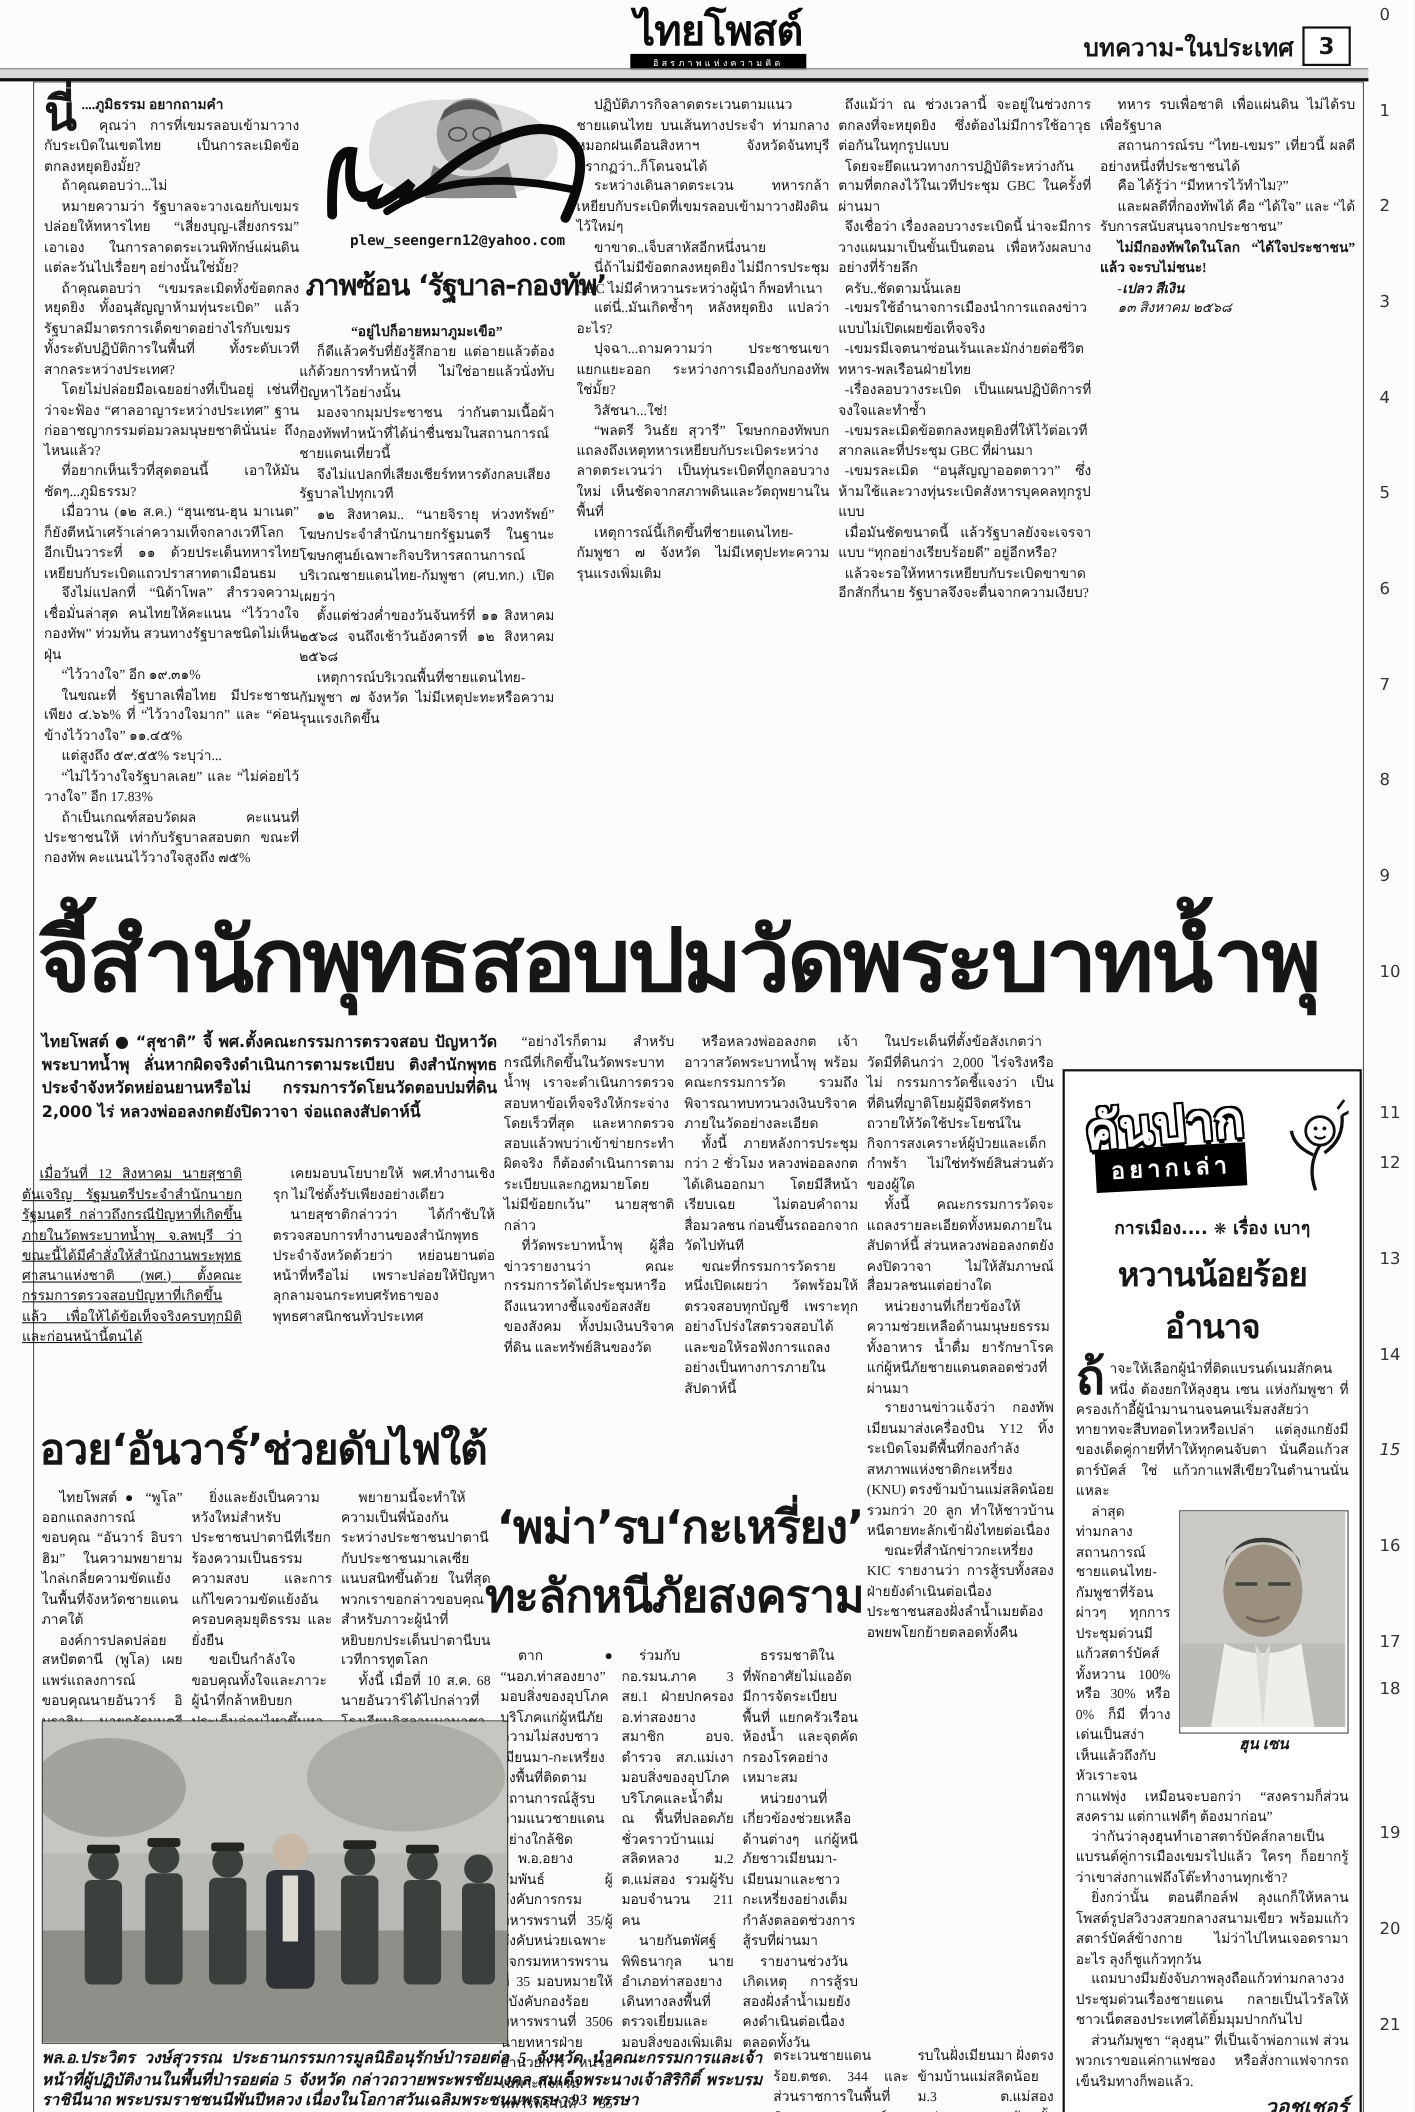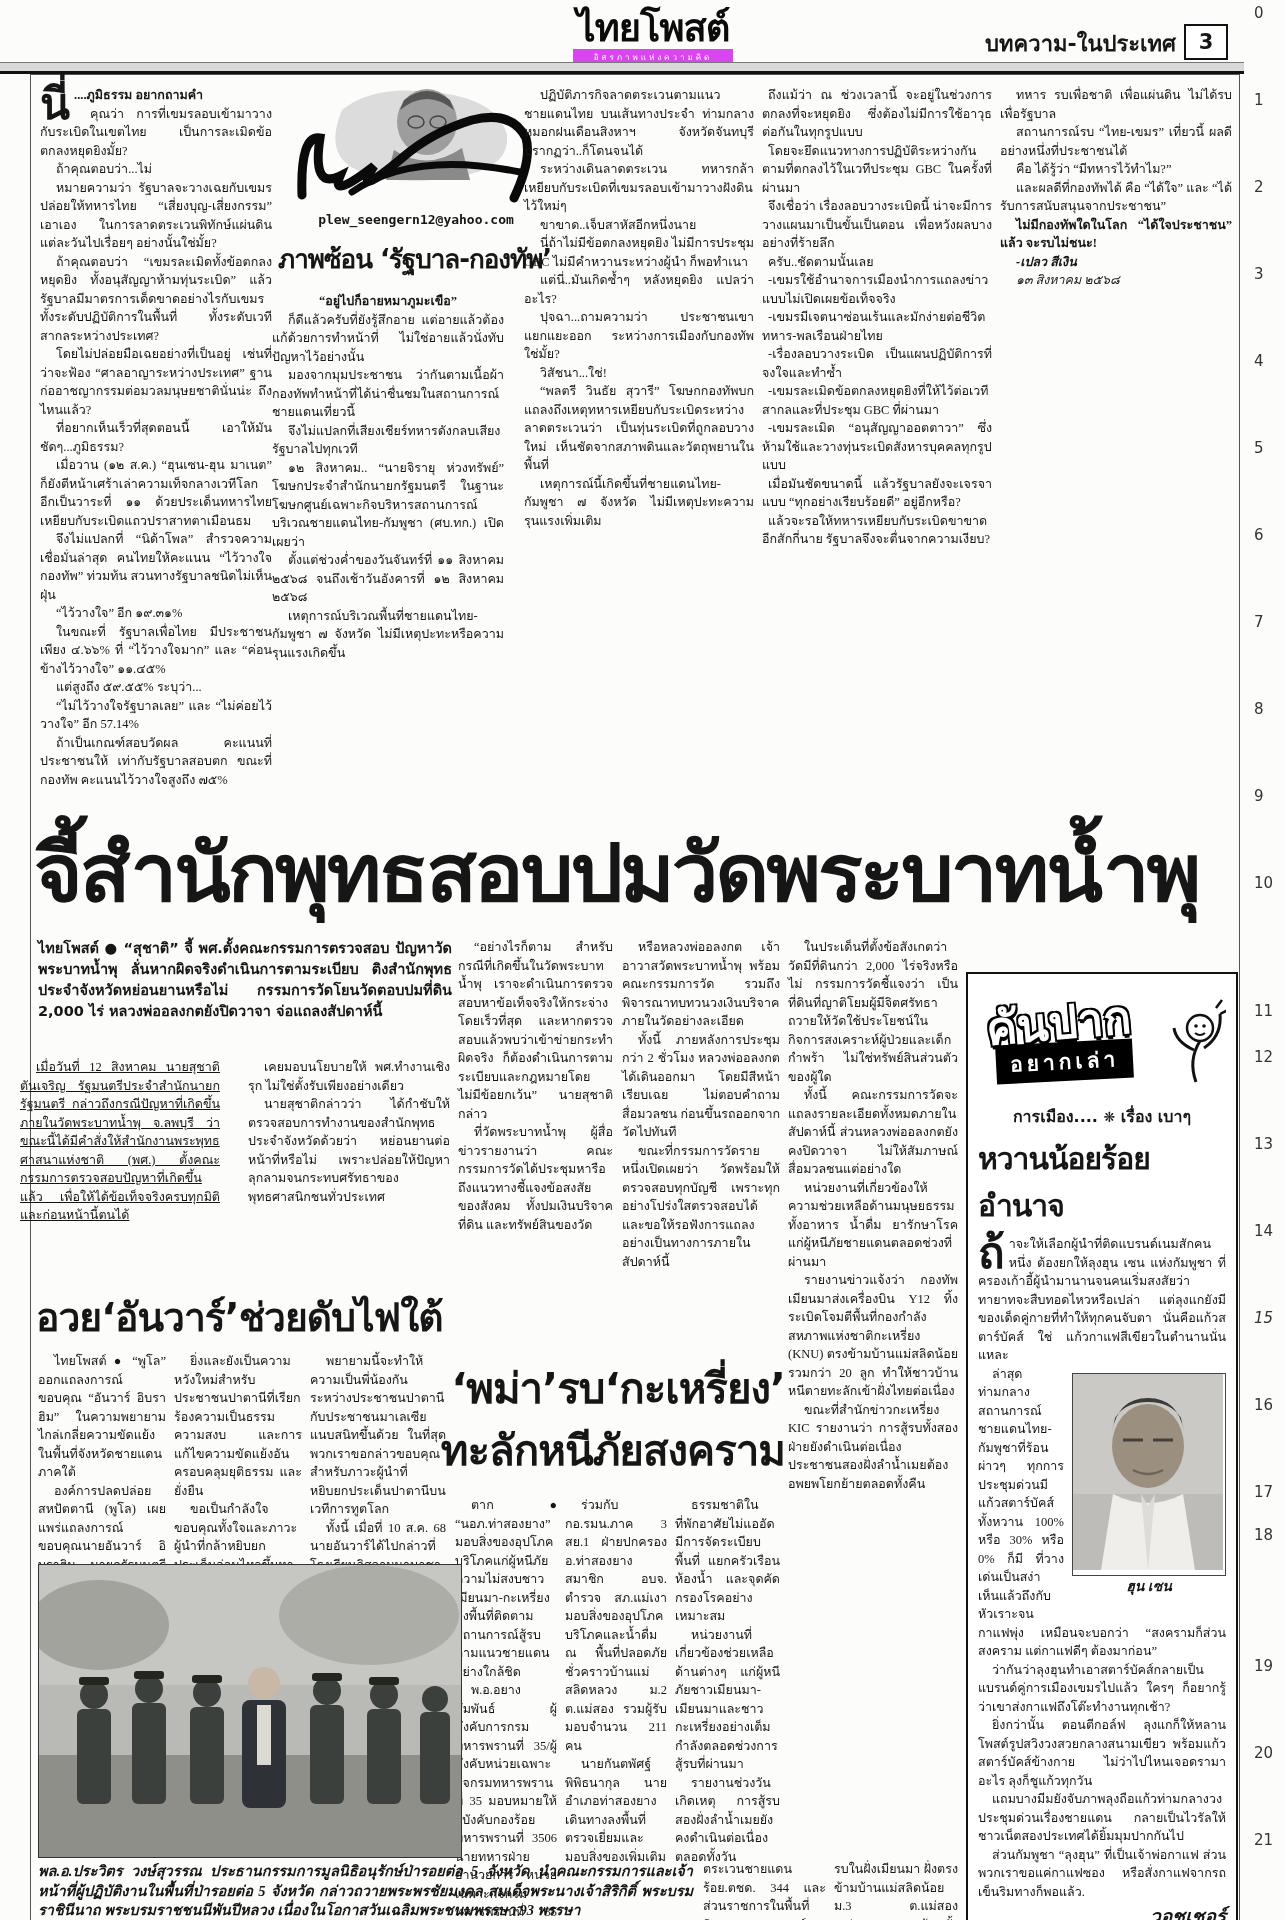--- a/index.html
+++ b/index.html
@@ -2,21 +2,21 @@
 <html><head>
 <meta charset="utf-8">
 <style>
   html,body{margin:0;padding:0;background:#e8e8e6;}
   #page{position:relative;width:1286px;height:1920px;background:#fcfcfa;color:#161616;
         font-family:"Liberation Serif","DejaVu Serif",serif;overflow:hidden;}
   
   .masthead{position:absolute;left:553px;top:8px;width:200px;text-align:center;}
   .mast-text{font-family:"DejaVu Sans",sans-serif;font-weight:900;font-size:38px;line-height:40px;
              letter-spacing:-1px;color:#0b0b0b;}
-  .mast-tag{margin:1px auto 0;width:160px;background:#d946ef;color:#fff;font-family:"DejaVu Sans",sans-serif;
+  .mast-tag{margin:1px auto 0;width:160px;background:#000000;color:#fff;font-family:"DejaVu Sans",sans-serif;
             font-size:8px;letter-spacing:3px;padding:2px 0;}
   .section-label{position:absolute;right:110px;top:26px;font-family:"DejaVu Sans",sans-serif;
                  font-weight:700;font-size:22px;}
   .page-box{position:absolute;right:58px;top:24px;width:40px;height:32px;border:2px solid #111;
             font-family:"DejaVu Sans",sans-serif;font-weight:700;font-size:21px;text-align:center;line-height:32px;background:#fff;}
   .rule-band{position:absolute;left:0;top:62px;width:1244px;height:8px;
              border-top:1px solid #777;background:linear-gradient(#d9d9d9,#d9d9d9);border-bottom:3px solid #111;}
   
   .frame{position:absolute;left:30px;top:74px;width:1208px;height:1846px;
          border-left:1px solid #555;border-right:1px solid #555;border-top:1px solid #555;}
@@ -60,21 +60,21 @@
   .cartoon-inner{position:relative;padding:10px 10px 6px;}
   .ct-logo-wrap{position:relative;height:118px;}
   .ct-logo1{position:absolute;left:8px;top:2px;font-family:"DejaVu Sans",sans-serif;font-weight:900;font-size:46px;
             color:#fff;transform:rotate(-5deg);
             text-shadow:-2px -2px 0 #000,2px -2px 0 #000,-2px 2px 0 #000,2px 2px 0 #000,0 4px 0 #000;}
   .ct-logo2{position:absolute;left:18px;top:58px;background:#000;color:#fff;padding:3px 14px;
             font-family:"DejaVu Sans",sans-serif;font-weight:700;font-size:21px;letter-spacing:4px;transform:rotate(-3deg);}
   .ct-mascot{position:absolute;right:0;top:6px;}
   .ct-tagline{text-align:center;font-family:"DejaVu Sans",sans-serif;font-weight:700;font-size:16px;margin:2px 0 6px;}
   .ct-ding{font-size:14px;}
-  .ct-headline{text-align:left;font-family:"DejaVu Sans",sans-serif;font-weight:800;font-size:30px;
+  .ct-headline{text-align:center;font-family:"DejaVu Sans",sans-serif;font-weight:800;font-size:30px;
                letter-spacing:-1px;margin:0 0 6px;}
   .ct-body{font-size:12.5px;line-height:18.5px;text-align:justify;}
   .ct-body p{margin:0;text-indent:14px;}
   .ct-photo{float:right;width:152px;margin:4px 0 2px 8px;border:1px solid #444;}
   .ct-photo-cap{text-align:center;font-style:italic;font-weight:700;font-size:14px;margin:2px 0 6px;clear:none;}
   .ct-sig{text-align:right;font-style:italic;font-weight:700;font-size:19px;margin-top:6px;
           font-family:"DejaVu Sans",sans-serif;}
   .ct-photo-wrap{float:right;width:154px;margin:4px 0 4px 8px;}
 </style>
 </head>
@@ -125,21 +125,21 @@
         <p>ถ้าคุณตอบว่า...ไม่</p>
         <p>หมายความว่า รัฐบาลจะวางเฉยกับเขมร ปล่อยให้ทหารไทย “เสี่ยงบุญ-เสี่ยงกรรม” เอาเอง ในการลาดตระเวนพิทักษ์แผ่นดินแต่ละวันไปเรื่อยๆ อย่างนั้นใช่มั้ย?</p>
         <p>ถ้าคุณตอบว่า “เขมรละเมิดทั้งข้อตกลงหยุดยิง ทั้งอนุสัญญาห้ามทุ่นระเบิด” แล้วรัฐบาลมีมาตรการเด็ดขาดอย่างไรกับเขมร ทั้งระดับปฏิบัติการในพื้นที่ ทั้งระดับเวทีสากลระหว่างประเทศ?</p>
         <p>โดยไม่ปล่อยมือเฉยอย่างที่เป็นอยู่ เช่นที่ว่าจะฟ้อง “ศาลอาญาระหว่างประเทศ” ฐานก่ออาชญากรรมต่อมวลมนุษยชาตินั่นน่ะ ถึงไหนแล้ว?</p>
         <p>ที่อยากเห็นเร็วที่สุดตอนนี้ เอาให้มันชัดๆ...ภูมิธรรม?</p>
         <p>เมื่อวาน (๑๒ ส.ค.) “ฮุนเซน-ฮุน มาเนต” ก็ยังตีหน้าเศร้าเล่าความเท็จกลางเวทีโลกอีกเป็นวาระที่ ๑๑ ด้วยประเด็นทหารไทยเหยียบกับระเบิดแถวปราสาทตาเมือนธม</p>
         <p>จึงไม่แปลกที่ “นิด้าโพล” สำรวจความเชื่อมั่นล่าสุด คนไทยให้คะแนน “ไว้วางใจกองทัพ” ท่วมท้น สวนทางรัฐบาลชนิดไม่เห็นฝุ่น</p>
         <p>“ไว้วางใจ” อีก ๑๙.๓๑%</p>
         <p>ในขณะที่ รัฐบาลเพื่อไทย มีประชาชนเพียง ๔.๖๖% ที่ “ไว้วางใจมาก” และ “ค่อนข้างไว้วางใจ” ๑๑.๔๕%</p>
         <p>แต่สูงถึง ๕๙.๕๕% ระบุว่า...</p>
-        <p>“ไม่ไว้วางใจรัฐบาลเลย” และ “ไม่ค่อยไว้วางใจ” อีก 57.14%</p>
+        <p>“ไม่ไว้วางใจรัฐบาลเลย” และ “ไม่ค่อยไว้วางใจ” อีก 17.83%</p>
         <p>ถ้าเป็นเกณฑ์สอบวัดผล คะแนนที่ประชาชนให้ เท่ากับรัฐบาลสอบตก ขณะที่กองทัพ คะแนนไว้วางใจสูงถึง ๗๕%</p>
       </div>
   </div>
 
   <div class="sig-art">
     <svg width="252" height="132" viewBox="0 0 252 132">
       <rect x="0" y="0" width="252" height="132" fill="#fcfcfa"></rect>
       <path d="M60 30 Q90 5 150 12 Q215 18 225 55 Q228 85 185 95 Q120 108 80 92 Q40 78 60 30" fill="#dcdcdc"></path>
       <ellipse cx="145" cy="42" rx="30" ry="33" fill="#9d9d9d"></ellipse>
       <path d="M118 30 Q145 8 172 30 L168 20 Q145 2 122 20 Z" fill="#555"></path>

